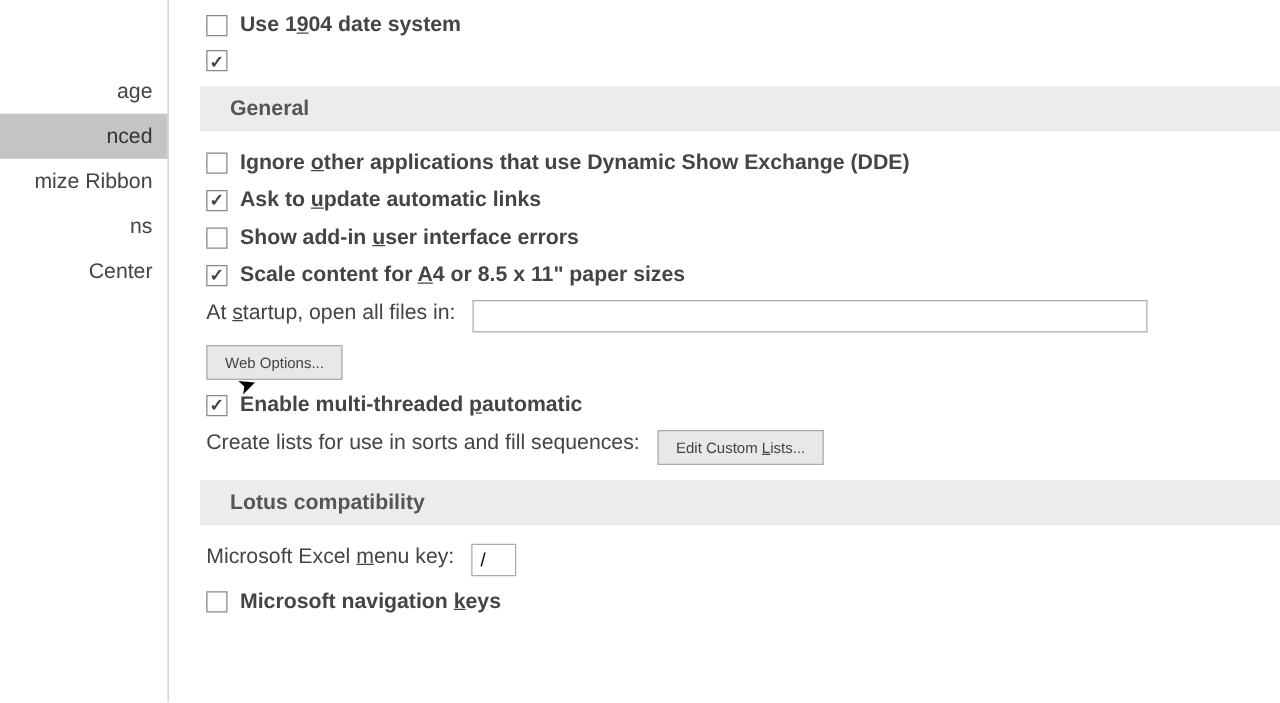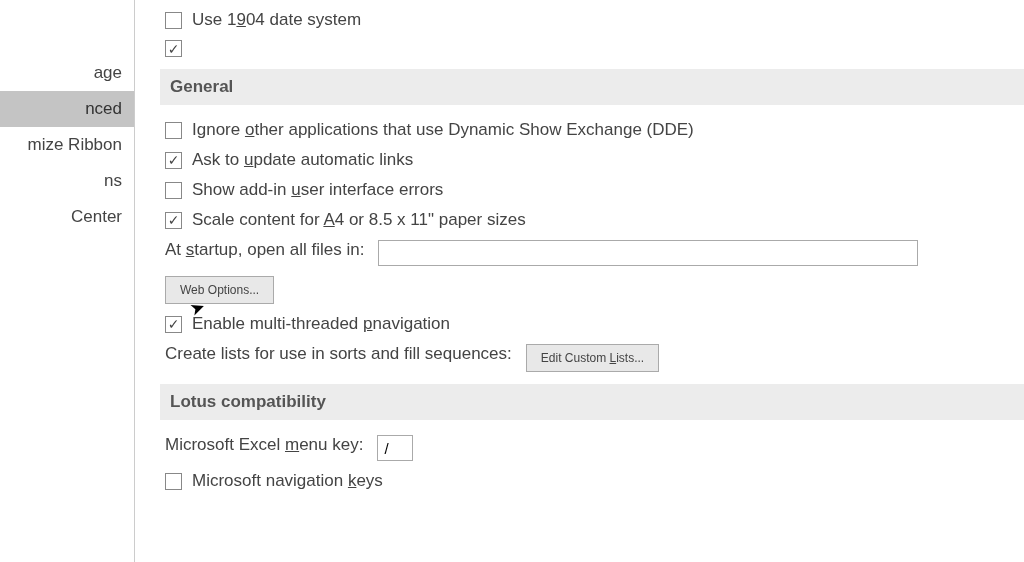--- a/index.html
+++ b/index.html
@@ -41,20 +41,21 @@
       flex: 1;
       padding-left: 30px;
       padding-top: 10px;
       overflow: hidden;
     }
     .option-row {
       display: flex;
       align-items: center;
       margin-bottom: 10px;
       gap: 10px;
+      font-weight: bold;
     }
     .checkbox {
       width: 17px;
       height: 17px;
       border: 1px solid #888;
       display: inline-flex;
       align-items: center;
       justify-content: center;
       flex-shrink: 0;
       cursor: pointer;
@@ -62,21 +63,21 @@
     }
     .checkbox.checked::after {
       content: "✓";
       color: #444;
       font-size: 14px;
       line-height: 1;
     }
     .section-header {
       background: #ececec;
       font-weight: bold;
-      padding: 8px 10px;
+      padding: 8px 24px;
       margin-top: 12px;
       margin-bottom: 15px;
       margin-left: -5px;
       color: #555;
     }
     .option-label {
       color: #444;
     }
     .text-input {
       border: 1px solid #aaa;
@@ -157,21 +158,21 @@
     <span class="option-label"><span>At </span><u>s</u><span>tartup, open all files in:</span></span>
     <input type="text" class="text-input" style="width: 540px;" value="">
   </div>
 
   <div style="margin-bottom:10px;">
     <button class="btn">Web Options...</button>
   </div>
 
   <div class="option-row">
     <span class="checkbox checked"></span>
-    <span class="option-label"><span>Enable multi-threaded </span><u>p</u><span>navigation</span></span>
+    <span class="option-label"><span>Enable multi-threaded </span><u>p</u><span>automatic</span></span>
   </div>
 
   <div class="inline-row">
     <span class="option-label">Create lists for use in sorts and fill sequences:</span>
     <button class="btn"><span>Edit Custom </span><u>L</u><span>ists...</span></button>
   </div>
 
   <div class="section-header">Lotus compatibility</div>
 
   <div class="inline-row">

